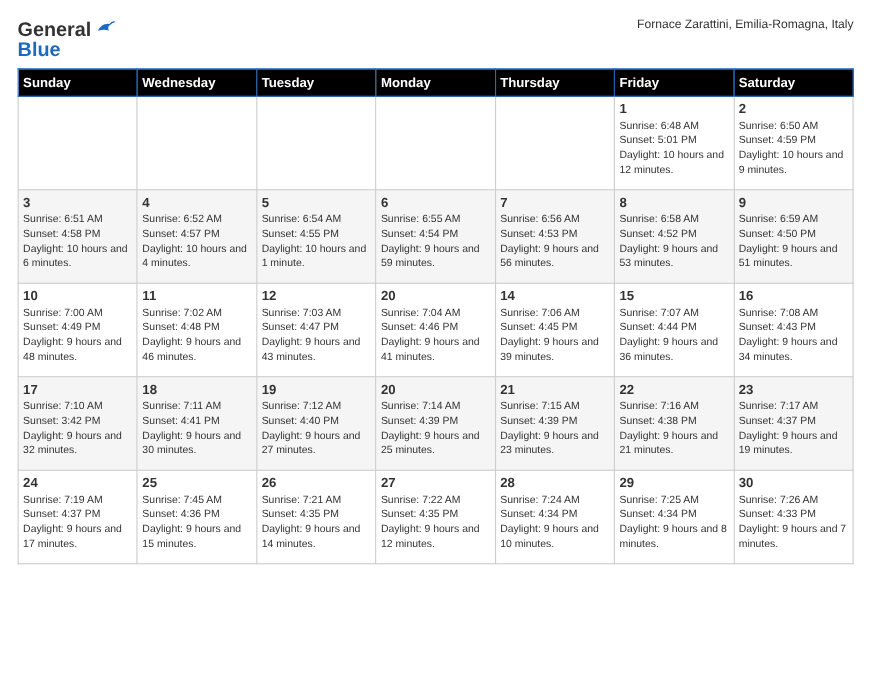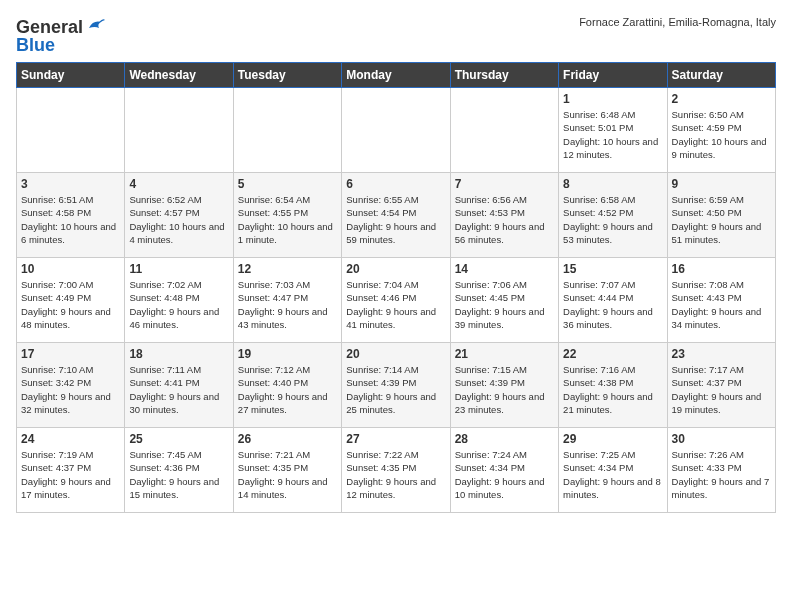--- a/index.html
+++ b/index.html
@@ -44,21 +44,21 @@
     .location-title {
       font-size: 11px;
       color: #333;
     }
     .calendar-table {
       width: 100%;
       border-collapse: collapse;
       table-layout: fixed;
     }
     .calendar-table th {
-      background-color: #404040;
+      background-color: #000000;
       color: white;
       font-size: 12px;
       font-weight: bold;
       padding: 5px 4px;
       text-align: left;
       border: 1px solid #2a6abf;
     }
     .calendar-table td {
       vertical-align: top;
       font-size: 10px;

